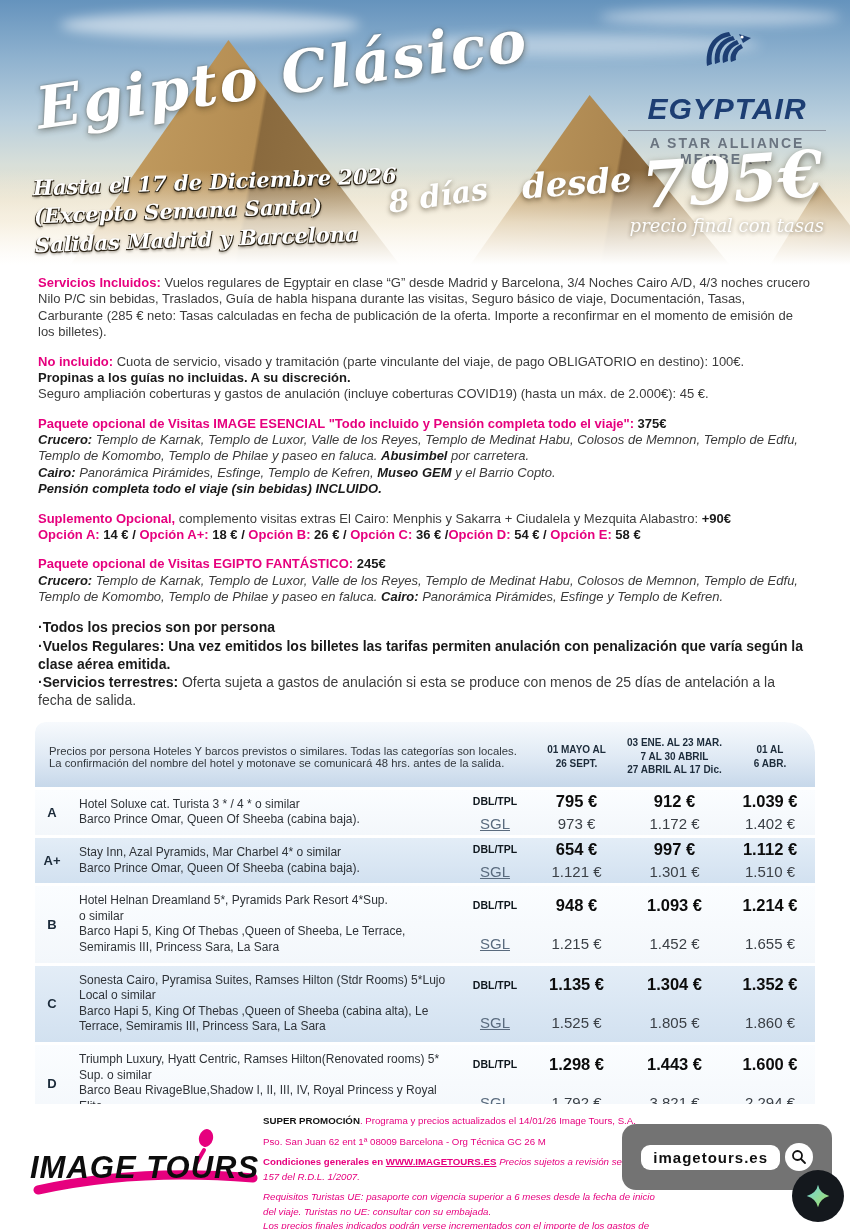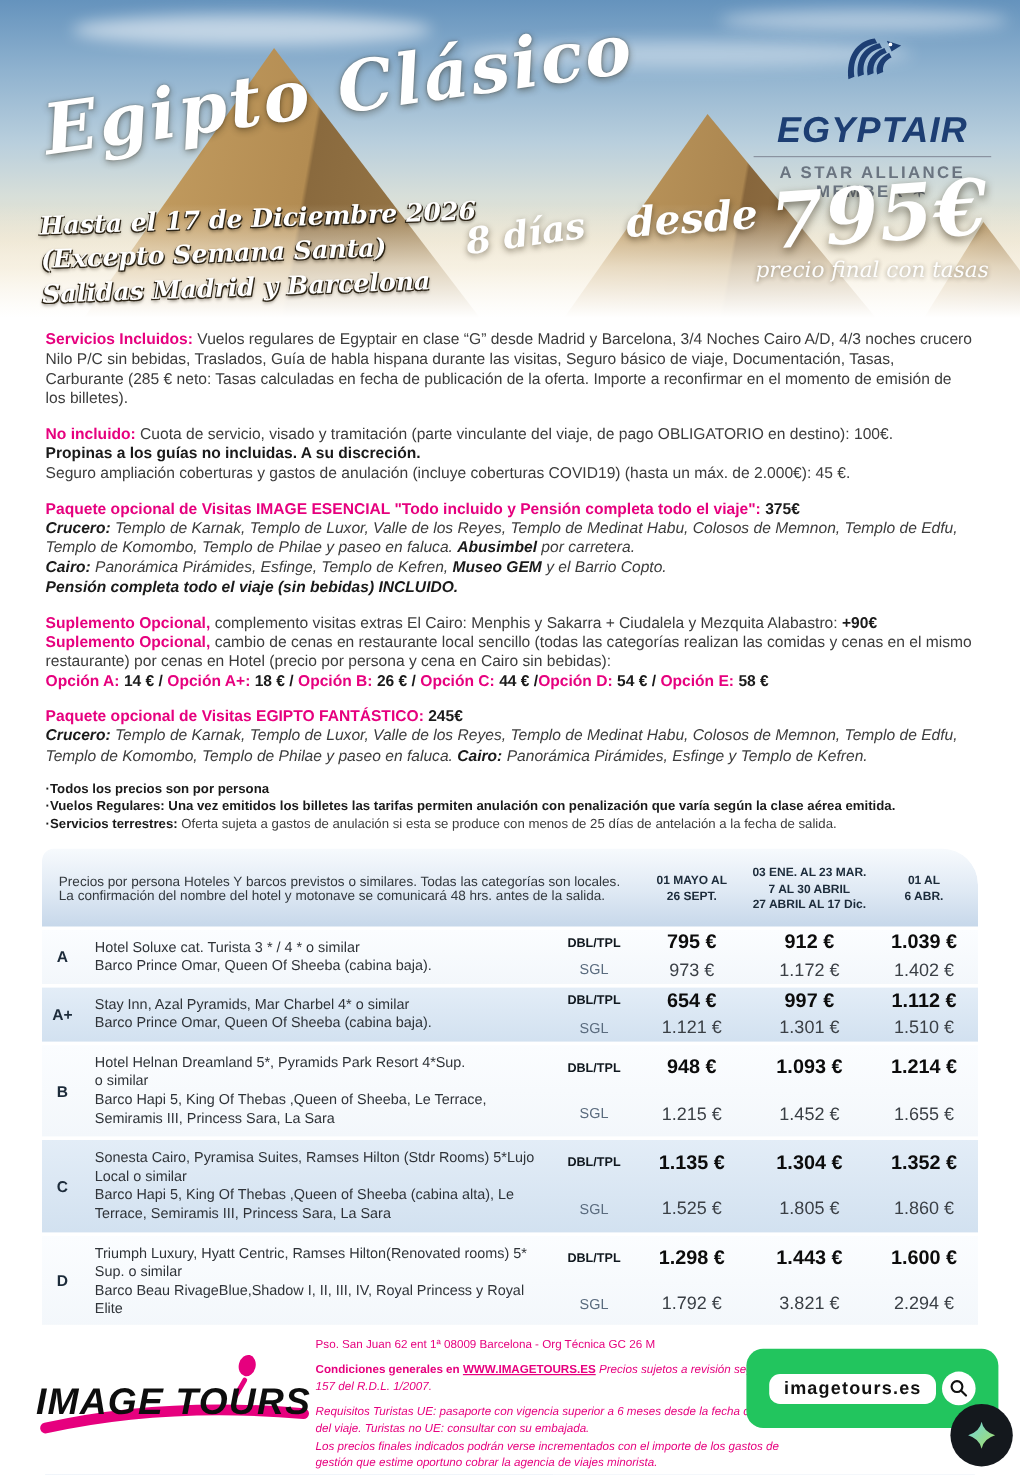--- a/index.html
+++ b/index.html
@@ -52,21 +52,21 @@
   .price-big { font-size:64px; letter-spacing:1px;
     text-shadow:0 3px 7px rgba(40,30,10,.55); }
   .price-note { font-size:18px; color:#fff; opacity:.95; margin-top:-6px;
     font-family:"DejaVu Serif", serif; font-style:italic;
     text-shadow:0 1px 4px rgba(40,30,10,.5); }
 
   
   main { padding:10px 38px 0 38px; font-size:13px; line-height:1.26; color:#3c3c3c; }
   .sec { margin-bottom:13px; }
   .sec p { margin:0; }
-  .small { font-size:11px; line-height:1.3; }
+  .small { font-size:14px; line-height:1.3; }
   .mb  { color:#e6007e; font-weight:bold; }
   .b   { font-weight:bold; color:#1a1a1a; }
   .i   { font-style:italic; }
   .bi  { font-weight:bold; font-style:italic; color:#1a1a1a; }
 
   
   .tbl { margin:4px 35px 0 35px; width:780px; border-radius:10px 30px 8px 8px; overflow:hidden;
     font-size:12px; }
   .t-grid { display:grid; grid-template-columns:34px 392px 68px 95px 101px 90px; }
   .t-head { background:linear-gradient(180deg,#f7fafd 0%,#dfe9f4 55%,#c7d8ea 100%);
@@ -78,21 +78,21 @@
   .t-rows { display:flex; flex-direction:column; gap:3px; background:#fff; margin-top:3px; }
   .t-row { display:grid; grid-template-columns:34px 392px 68px 95px 101px 90px;
     grid-template-rows:1fr 1fr; background:linear-gradient(180deg,#fbfdff 0%,#f3f7fb 100%); }
   .t-row.alt { background:linear-gradient(180deg,#e3edf7 0%,#d2e1f0 100%); }
   .t-cat { grid-row:1 / 3; display:flex; align-items:center; justify-content:center;
     font-weight:bold; font-size:13px; color:#1c2b3a; }
   .t-desc { grid-row:1 / 3; padding:7px 6px 7px 10px; color:#2f3338; font-size:12px;
     line-height:1.3; white-space:pre-line; display:flex; flex-direction:column; justify-content:center; }
   .p-label { display:flex; align-items:center; justify-content:center; }
   .p-label.dbl { font-weight:bold; font-size:10.5px; color:#10181f; }
-  .p-label.sgl { font-size:12px; color:#5a6b7e; }
+  .p-label.sgl { font-size:15px; color:#5a6b7e;text-decoration:underline; }
   .p-val { display:flex; align-items:center; justify-content:center; }
   .p-val.dbl { font-weight:bold; font-size:16.5px; color:#0c0c0c; }
   .p-val.sgl { font-size:15px; color:#3a3f45; font-family:"Liberation Sans",sans-serif; }
   .t-foot { display:grid; grid-template-columns:426px 354px; grid-template-rows:1fr 1fr;
     margin-top:3px; border-radius:0 0 8px 8px; overflow:hidden; }
   .tf-note { grid-row:1/3; background:linear-gradient(180deg,#dfe9f4,#cbdbec); padding:7px 10px;
     font-size:10.5px; color:#2f3338; line-height:1.35; }
   .tf-dbl { background:#f2f7fb; display:flex; align-items:center; justify-content:center;
     font-size:12.5px; color:#23303d; }
   .tf-sgl { background:#d9e5f2; display:flex; align-items:center; justify-content:center;
@@ -103,21 +103,21 @@
   .it-logo { position:absolute; left:28px; top:24px; width:235px; height:78px; }
   .it-text { font-size:31px; font-weight:bold; font-style:italic; color:#0d0d0d;
     letter-spacing:1px; position:absolute; left:2px; top:22px; white-space:nowrap; }
   .ft-lines { position:absolute; left:263px; top:10px; width:395px; font-size:9.7px; line-height:1.5; }
   .ft-lines p { margin:0 0 6px 0; }
   .fb  { color:#111; font-weight:bold; }
   .fm  { color:#e6007e; }
   .fmb { color:#e6007e; font-weight:bold; }
   .fmbu{ color:#e6007e; font-weight:bold; text-decoration:underline; }
   .fmi { color:#e6007e; font-style:italic; }
-  .site-btn { position:absolute; right:18px; top:20px; background:#22c55e; border-radius:14px;
+  .site-btn { position:absolute; right:18px; top:20px; background:#737373; border-radius:14px;
     padding:19px; display:flex; align-items:center; gap:5px; cursor:pointer; border:none; }
   .site-pill { background:#fff; border-radius:9px; padding:4px 12px; font-size:15px;
     font-weight:bold; color:#111; letter-spacing:1px; }
   .site-mag { background:#fff; border-radius:50%; width:28px; height:28px;
     display:flex; align-items:center; justify-content:center; }
   .widget { position:absolute; right:6px; top:66px; width:52px; height:52px; border-radius:50%;
     background:#14181d; display:flex; align-items:center; justify-content:center; cursor:pointer; }
 </style>
 </head>
 <body>
@@ -175,22 +175,21 @@
     <p><span>Seguro ampliación coberturas y gastos de anulación (incluye coberturas COVID19)  (hasta un máx. de 2.000€): 45 €.</span></p>
   </div>
   <div class="sec">
     <p><span class="mb">Paquete opcional de Visitas IMAGE ESENCIAL "Todo incluido y Pensión completa todo el viaje": </span><span class="b">375€</span></p>
     <p><span class="bi">Crucero: </span><span class="i">Templo de Karnak, Templo de Luxor,  Valle de los Reyes, Templo de Medinat Habu, Colosos de Memnon, Templo de Edfu, Templo de Komombo, Templo de Philae y paseo en faluca. </span><span class="bi">Abusimbel </span><span class="i">por carretera.</span></p>
     <p><span class="bi">Cairo: </span><span class="i">Panorámica Pirámides, Esfinge, Templo de Kefren, </span><span class="bi">Museo GEM </span><span class="i">y el Barrio Copto.</span></p>
     <p><span class="bi">Pensión completa todo el viaje (sin bebidas) INCLUIDO.</span></p>
   </div>
   <div class="sec">
     <p><span class="mb">Suplemento Opcional, </span><span>complemento visitas extras El Cairo: Menphis y Sakarra + Ciudalela y Mezquita Alabastro: </span><span class="b">+90€</span></p>
-    <p><span class="mb">Suplemento Opcional, </span><span>cambio de cenas en restaurante local sencillo (todas las categorías realizan las comidas y cenas en el mismo restaurante) por cenas en Hotel (precio por persona  y cena en Cairo sin bebidas):</span></p>
-    <p><span class="mb">Opción A: </span><span class="b">14 € / </span><span class="mb">Opción A+:  </span><span class="b">18 € / </span><span class="mb">Opción B: </span><span class="b">26 € / </span><span class="mb">Opción C: </span><span class="b">44 € /</span><span class="mb">Opción D: </span><span class="b">54 € / </span><span class="mb">Opción E: </span><span class="b">58 €</span></p>
+    <p><span class="mb">Opción A: </span><span class="b">14 € / </span><span class="mb">Opción A+:  </span><span class="b">18 € / </span><span class="mb">Opción B: </span><span class="b">26 € / </span><span class="mb">Opción C: </span><span class="b">36 € /</span><span class="mb">Opción D: </span><span class="b">54 € / </span><span class="mb">Opción E: </span><span class="b">58 €</span></p>
   </div>
   <div class="sec">
     <p><span class="mb">Paquete opcional de Visitas EGIPTO FANTÁSTICO: </span><span class="b">245€</span></p>
     <p><span class="bi">Crucero: </span><span class="i">Templo de Karnak, Templo de Luxor,  Valle de los Reyes, Templo de Medinat Habu, Colosos de Memnon, Templo de Edfu, Templo de Komombo, Templo de Philae y paseo en faluca. </span><span class="bi">Cairo: </span><span class="i">Panorámica Pirámides, Esfinge y Templo de Kefren.</span></p>
   </div>
   <div class="sec small">
     <p><span class="b">·Todos los precios son por persona</span></p>
     <p><span class="b">·Vuelos Regulares: Una vez emitidos los billetes las tarifas permiten anulación con penalización que varía según la clase aérea emitida.</span></p>
     <p><span class="b">·Servicios terrestres: </span><span>Oferta sujeta a gastos de anulación si esta se produce con menos de 25 días de antelación a la fecha de  salida.</span></p>
   </div>
@@ -309,20 +308,21 @@
   <div class="it-logo">
     <svg width="235" height="78" viewBox="0 0 235 78">
       <ellipse cx="178" cy="10" rx="7" ry="9" fill="#e6007e" transform="rotate(14 178 10)"></ellipse>
       <path d="M10 62 Q 110 40 225 50" stroke="#e6007e" stroke-width="9" fill="none" stroke-linecap="round"></path>
       <path d="M168 36 L176 22" stroke="#e6007e" stroke-width="4" stroke-linecap="round"></path>
     </svg>
     <div class="it-text">IMAGE TOURS</div>
   </div>
 
   <div class="ft-lines">
+    <p><span class="fb">SUPER PROMOCIÓN</span><span class="fm">. Programa y precios actualizados el 14/01/26  Image Tours, S.A.</span></p>
     <p><span class="fm">Pso. San Juan 62 ent 1ª 08009 Barcelona - Org Técnica GC 26 M</span></p>
     <p><span class="fmb">Condiciones generales en </span><span class="fmbu">WWW.IMAGETOURS.ES</span><span class="fmi"> Precios sujetos a revisión según art. 157 del R.D.L. 1/2007.</span></p>
     <p style="margin-bottom:0"><span class="fmi">Requisitos Turistas UE: pasaporte con vigencia superior a 6 meses desde la fecha de inicio del viaje. Turistas no UE: consultar con su embajada.</span></p>
     <p><span class="fmi">Los precios finales indicados podrán verse incrementados con el importe de los gastos de gestión que estime oportuno cobrar la agencia de viajes minorista.</span></p>
   </div>
 
   <button class="site-btn">
     <span class="site-pill">imagetours.es</span>
     <span class="site-mag">
       <svg width="16" height="16" viewBox="0 0 16 16">

